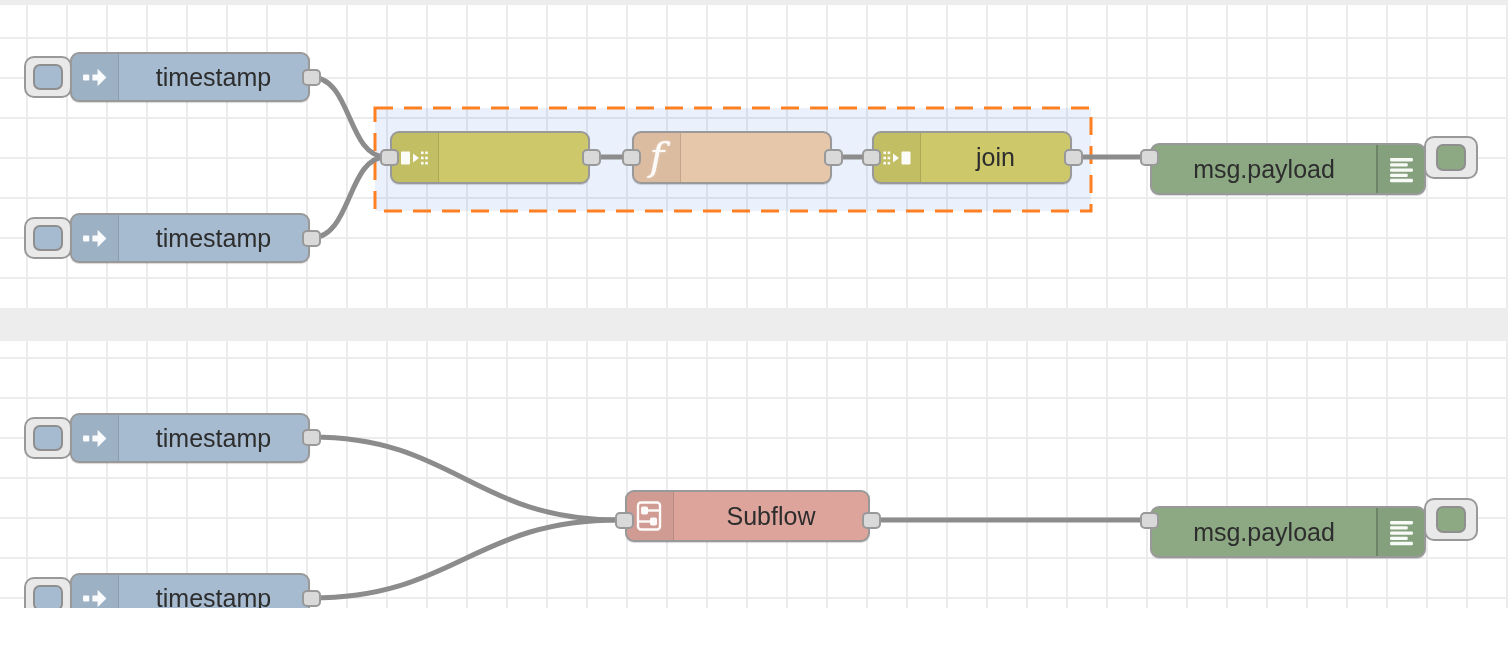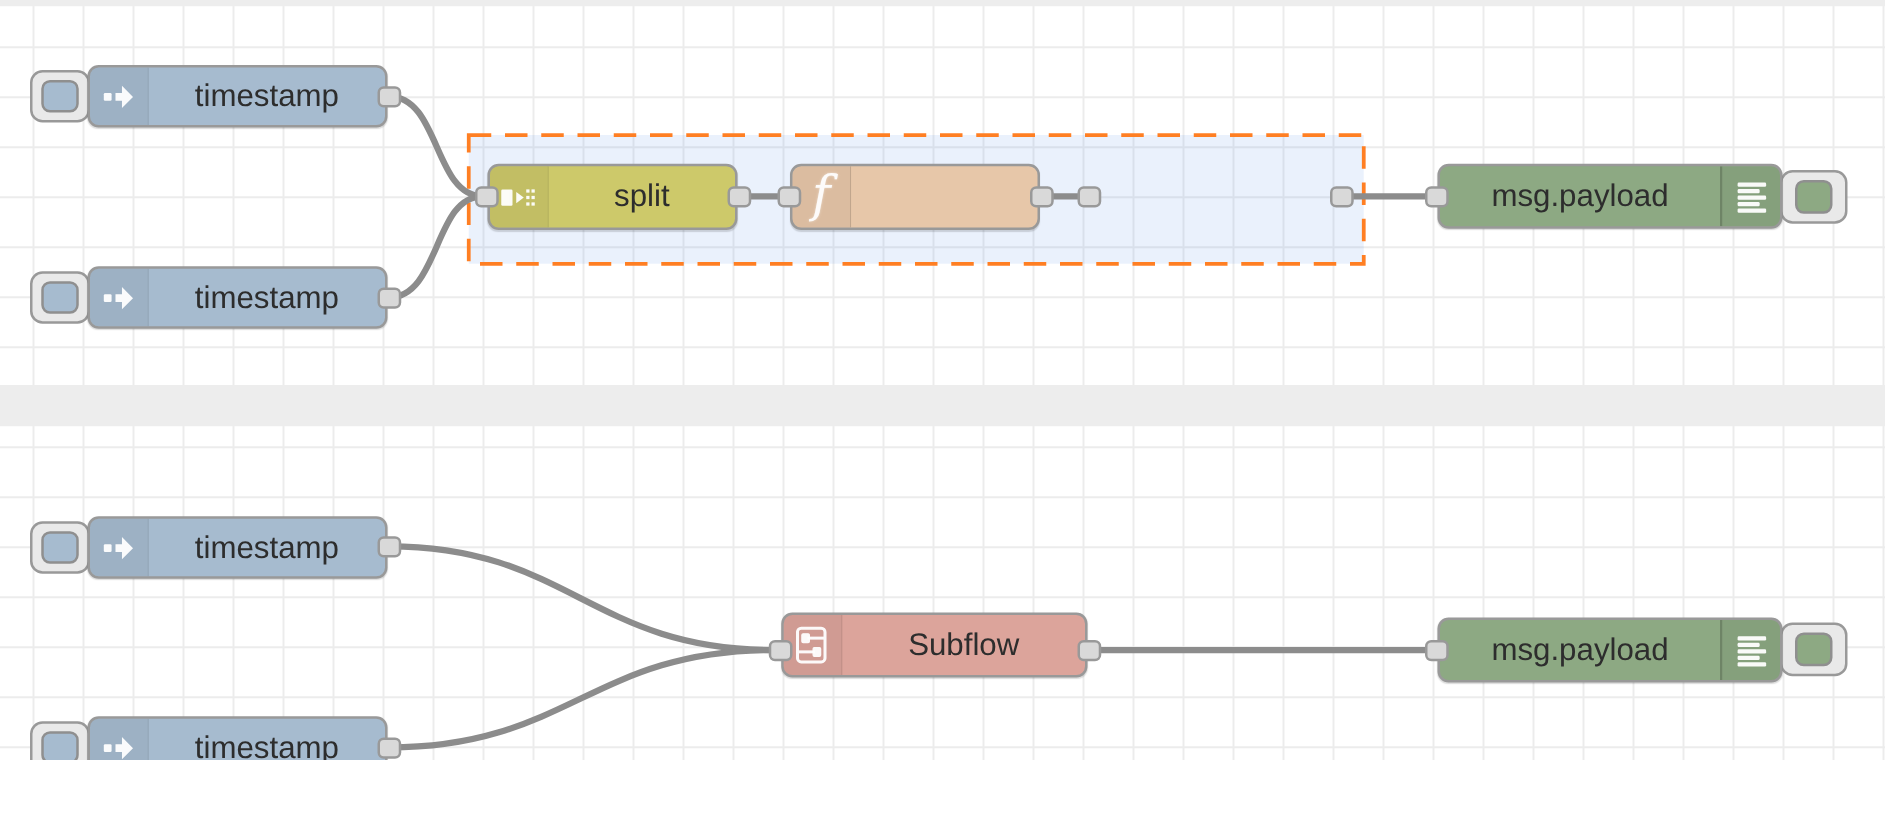--- a/index.html
+++ b/index.html
@@ -53,21 +53,21 @@
     width:19px; height:17px; background:#d9d9d9;
     border:2px solid #999; border-radius:5px;
   }
 
   
   .inject  { background:#a6bbcf; }
   .inject .node-button-inner,   .btn-inject-inner  { background:#a6bbcf; }
   .splitjoin { background:#cdc96a; }
   .function  { background:#e7c7a9; }
   .subflow   { background:#dca49b; }
-  .debug     { background:#8da983; }
+  .debug     { background:#8da983;margin-top:12px; }
   .btn-debug-inner { background:#8da983; }
 </style>
 </head>
 <body>
 
 <div class="canvas">
 
   <div class="gray-band band-top"></div>
   <div class="gray-band band-mid"></div>
 
@@ -161,30 +161,46 @@
         <path d="M13 8.5 L19 13 L13 17.5 z"></path>
         <rect x="21" y="6.5" width="2.6" height="2.6"></rect>
             <rect x="25.2" y="6.5" width="2.6" height="2.6"></rect>
         <rect x="21" y="11.7" width="2.6" height="2.6"></rect>
             <rect x="25.2" y="11.7" width="2.6" height="2.6"></rect>
         <rect x="21" y="16.9" width="2.6" height="2.6"></rect>
             <rect x="25.2" y="16.9" width="2.6" height="2.6"></rect>
           </g>
         </svg>
     </div>
-    <div class="node-label">split</div>
   </div>
 
   <div class="node function" style="left:632px; top:131px; width:200px; height:53px;">
     <div class="icon-region left">
       <span class="fn-glyph">f</span>
     </div>
     <div class="node-label"></div>
   </div>
 
+  <div class="node splitjoin" style="left:872px; top:131px; width:200px; height:53px;">
+    <div class="icon-region left">
+      <svg width="30" height="26" viewBox="0 0 30 26">
+          <g fill="#fff" opacity="0.95">
+        <rect x="1.4" y="6.5" width="2.6" height="2.6"></rect>
+            <rect x="5.6" y="6.5" width="2.6" height="2.6"></rect>
+        <rect x="1.4" y="11.7" width="2.6" height="2.6"></rect>
+            <rect x="5.6" y="11.7" width="2.6" height="2.6"></rect>
+        <rect x="1.4" y="16.9" width="2.6" height="2.6"></rect>
+            <rect x="5.6" y="16.9" width="2.6" height="2.6"></rect>
+        <path d="M11 8.5 L17 13 L11 17.5 z"></path>
+        <rect x="19.5" y="6.5" width="9" height="13" rx="1"></rect>
+          </g>
+        </svg>
+    </div>
+    <div class="node-label">join</div>
+  </div>
 
   <div class="node debug" style="left:1150px; top:131px; width:276px; height:52px;">
     <div class="node-label">msg.payload</div>
     <div class="icon-region right">
       <svg width="27" height="27" viewBox="0 0 26 26">
           <g fill="#fff" opacity="0.95">
         <rect x="2" y="2" width="22" height="3.2" rx="1"></rect>
         <rect x="2" y="7" width="17" height="3.2" rx="1"></rect>
         <rect x="2" y="12" width="22" height="3.2" rx="1"></rect>
         <rect x="2" y="17" width="17" height="3.2" rx="1"></rect>

